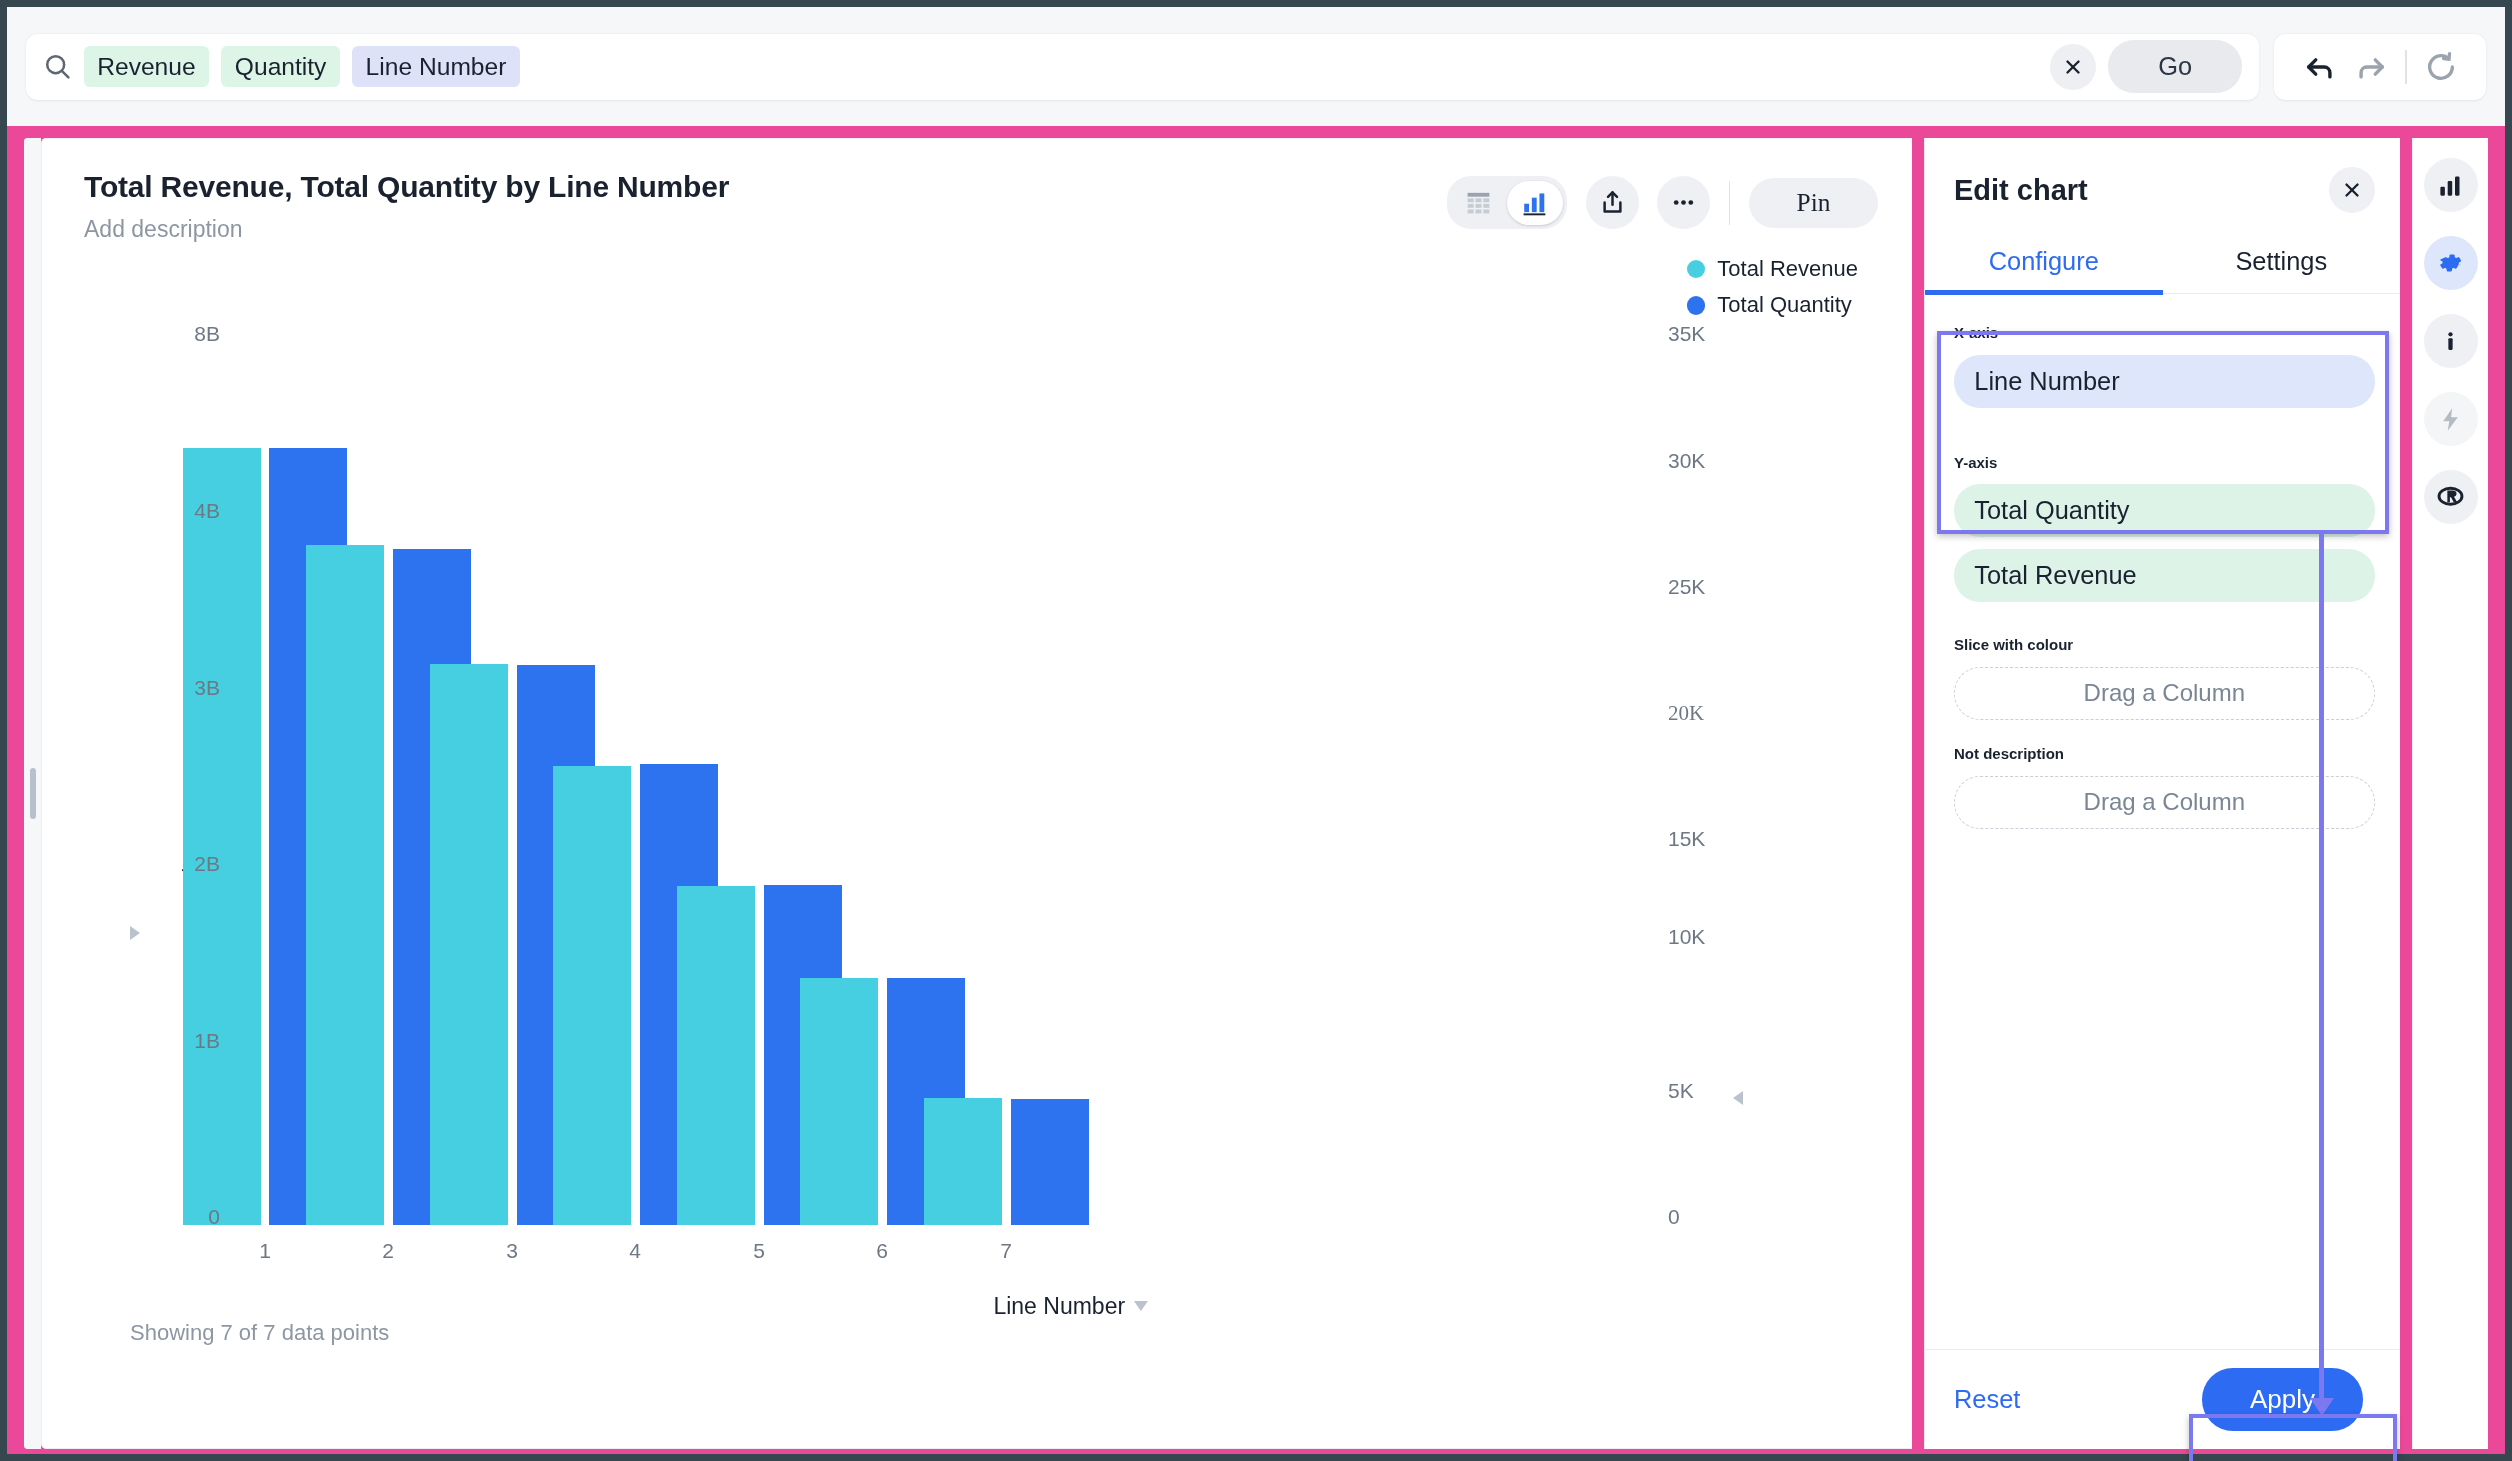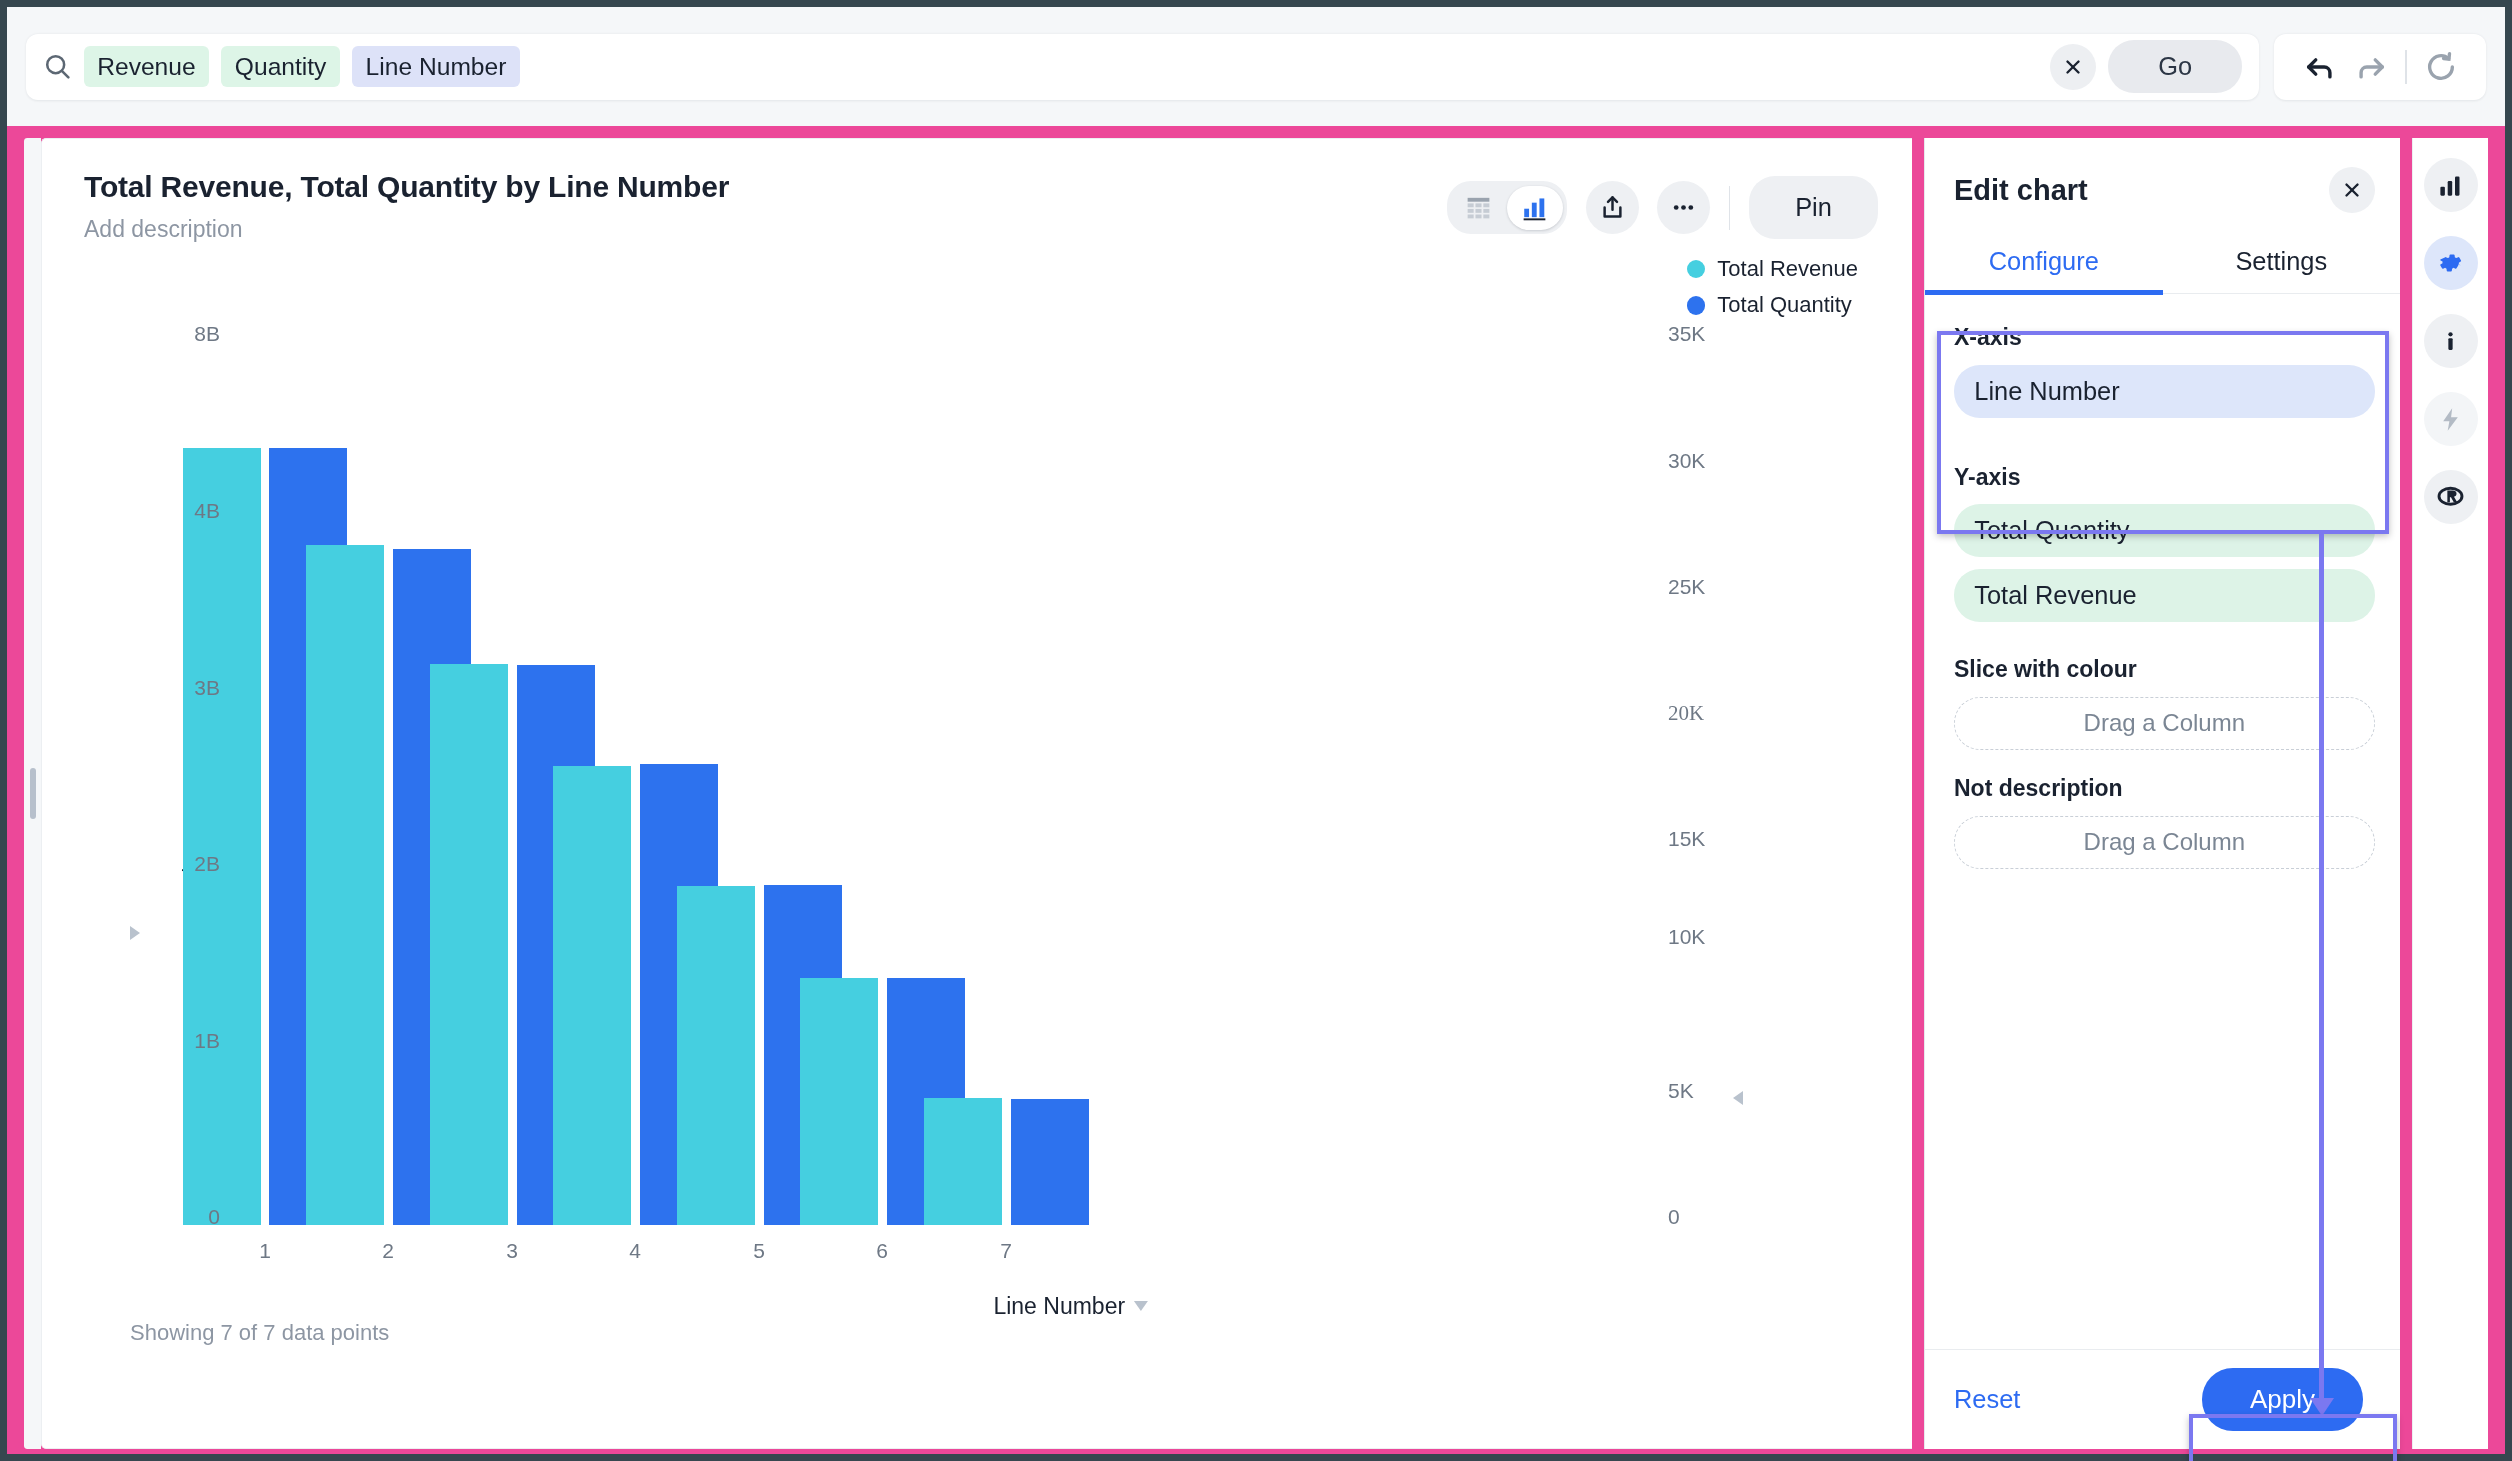--- a/index.html
+++ b/index.html
@@ -97,23 +97,23 @@
   }
   .seg-btn.active { background: #ffffff; box-shadow: 0 0.8px 2.5px rgba(16,24,40,.18); }
   .round-btn {
     width: 53px; height: 53px; border-radius: 50%;
     background: #eef0f3; border: none; cursor: pointer;
     display: flex; align-items: center; justify-content: center;
     color: #1a2230;
   }
   .tool-div { width: 1.7px; height: 44px; background: #dfe3e8; }
   .pin-btn {
-    height: 63px; min-width: 129px; padding: 0 29px; border-radius: 26px;
+    height: 50px; min-width: 129px; padding: 0 29px; border-radius: 26px;
     background: #eef0f3; border: none; cursor: pointer;
-    font-size: 25.4px; color: #1a2230; font-family: Liberation Sans, sans-serif;
+    font-size: 25.4px; color: #1a2230; font-family: Liberation Serif, serif;
   }
 
   
   .chart-area { flex: 1 1 auto; position: relative; min-height: 0; }
   .legend { position: absolute; right: 54px; top: 13.6px; }
   .legend-row { display: flex; align-items: center; gap: 12px; margin-bottom: 10.2px; }
   .legend-dot { width: 18.6px; height: 18.6px; border-radius: 50%; flex: 0 0 18.6px; }
   .legend-txt { font-size: 22px; color: #1a2230; }
 
   .plot { position: absolute; left: 0; right: 0; top: 0; bottom: 0; }
@@ -174,21 +174,21 @@
   .tab {
     flex: 1 1 0; text-align: center; padding: 8.5px 0 17px 0;
     font-size: 25.4px; color: #1a2230; cursor: pointer; position: relative;
   }
   .tab.active { color: #2d6bf2; }
   .tab.active::after {
     content: ""; position: absolute; left: 0; right: 0; bottom: -1.7px;
     height: 4.2px; background: #2d6bf2;
   }
   .panel-body { flex: 1 1 auto; padding: 30.5px 25.4px 0 29px; position: relative; overflow: hidden; }
-  .field-label { font-size: 23px; font-weight: 700; color: #1a2230; margin-bottom: 13.6px; }
+  .field-label { font-size: 15px; font-weight: 700; color: #1a2230; margin-bottom: 13.6px; }
   .pill {
     height: 53px; border-radius: 26px; display: flex; align-items: center;
     padding: 0 20.3px; font-size: 25.4px; color: #1a2230; cursor: grab;
   }
   .pill.blue { background: #dde6fa; }
   .pill.green { background: #ddf3e7; margin-bottom: 12px; }
   .dropzone {
     height: 53px; border-radius: 26px; border: 1.7px dashed #c9cfd7;
     display: flex; align-items: center; justify-content: center;
     font-size: 24px; color: #7b8694;

